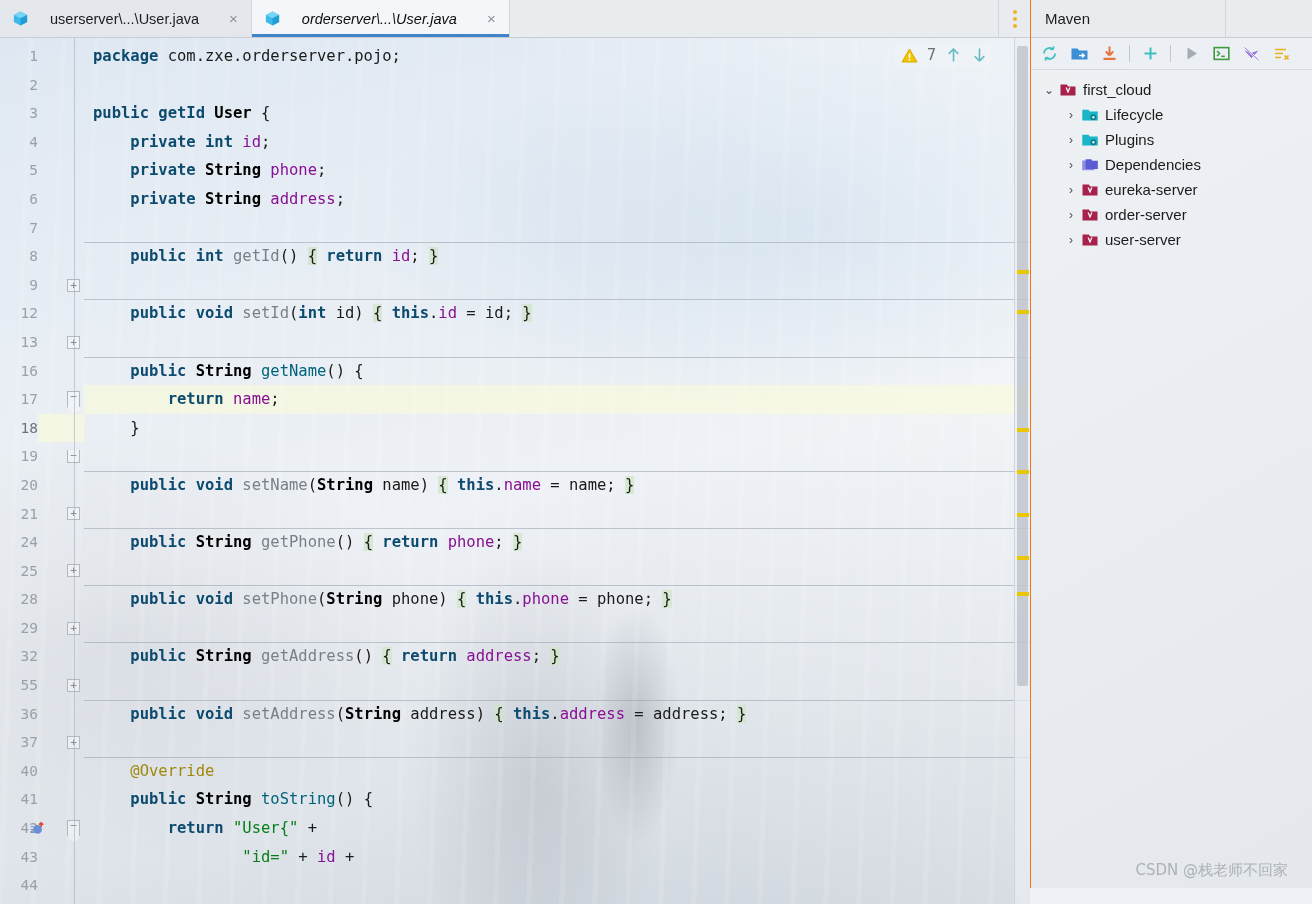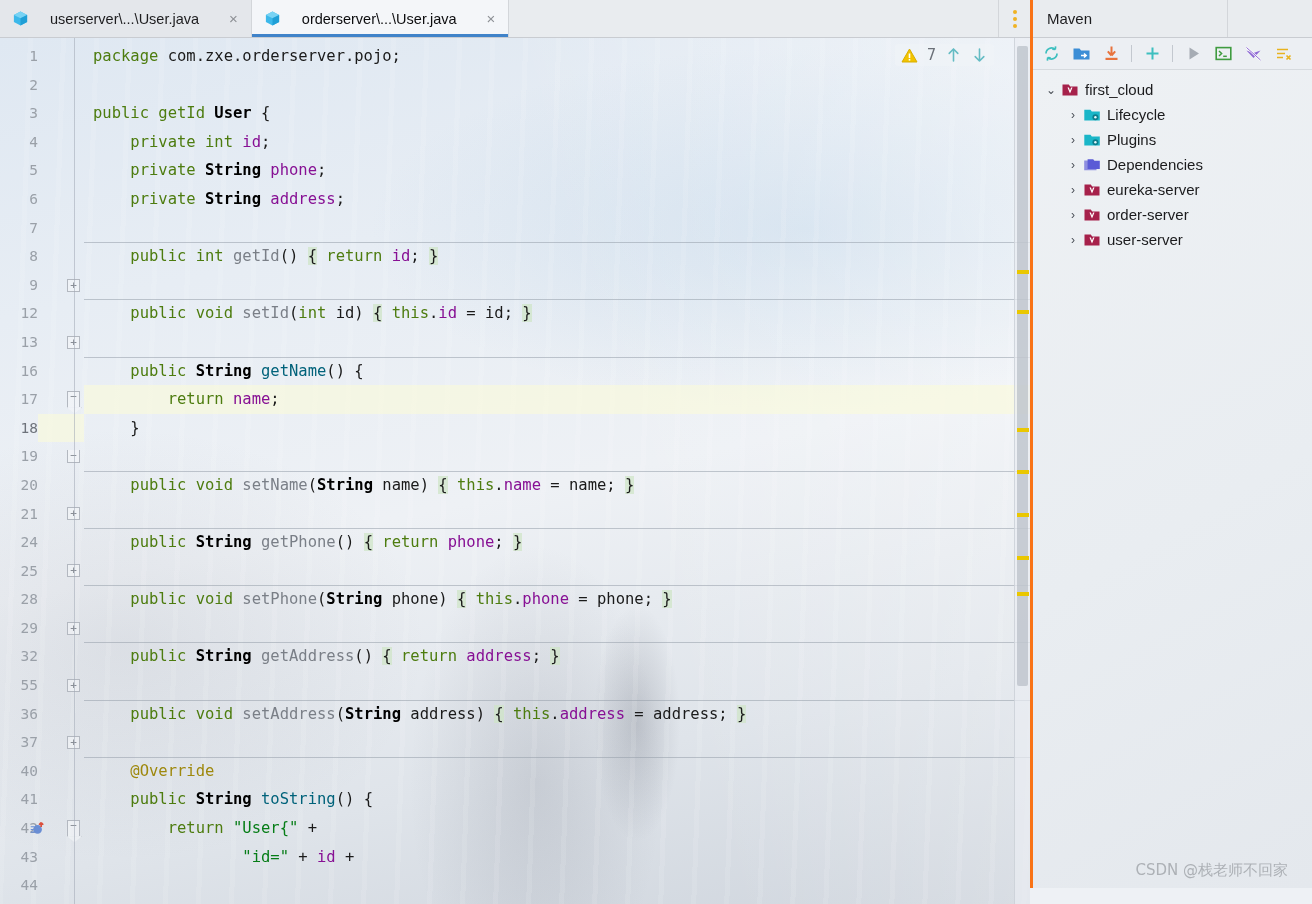--- a/index.html
+++ b/index.html
@@ -32,20 +32,21 @@
     padding: 0 10px 0 12px;
     position: relative;
     font-size: 14.5px; color: #1d1d1f;
     cursor: pointer;
     background: #e4e7eb;
     border-right: 1px solid #d3d6da;
   }
   .tab.active {
     background: #f4f6f9;
     color: #0d0d0f;
+    font-style: italic;
   }
   .tab.active::after {
     content: ""; position: absolute; left: 0; right: 0; bottom: 0;
     height: 3px; background: #4083c9;
   }
   .tab-label { white-space: nowrap; }
   .tab-close {
     font-size: 15px; color: #8d9095; margin-left: 6px;
     line-height: 1; padding: 2px 3px; cursor: pointer;
   }
@@ -146,21 +147,21 @@
   #code-text { position: relative; flex: 1; padding-top: 4px; z-index: 2; }
   .cl {
     height: 28.6px; white-space: pre;
     padding-left: 9px; position: relative;
   }
   .cl.cur { background: rgba(250,250,218,0.62); }
   .cl.sep::before {
     content:""; position:absolute; left:0; right:-9px; top:0;
     height:1px; background: rgba(150,158,170,0.55);
   }
-  .kw   { color: #4d7c0f; font-weight: 400; }
+  .kw   { color: #0c4a6e; font-weight: 700; }
   .plain{ color: #1a1a1a; }
   .fld  { color: #871094; }
   .mth  { color: #00627a; }
   .mthg { color: #7a7f87; }
   .str  { color: #067d17; }
   .ann  { color: #9e880d; }
   .br   { background: rgba(206,229,198,0.72); color:#1a1a1a; }
   .cls  { color: #000000; font-weight: 700; }
 
   
@@ -187,21 +188,21 @@
   }
   #scroll-thumb {
     position: absolute; right: 2px; top: 8px; width: 11px; height: 640px;
     background: rgba(170,176,186,0.55); border-radius: 2px;
   }
 
   
   #maven-side {
     width: 282px; height: 888px;
     background: #eceff3;
-    border-left: 3px solid #f97316;
+    border-left: 1px solid #f97316;
     display: flex; flex-direction: column;
     position: relative;
   }
   #maven-header {
     height: 38px; min-height: 38px;
     display: flex; align-items: center;
     background: #e9ecef;
     border-bottom: 1px solid #c9ccd1;
   }
   #maven-title {

